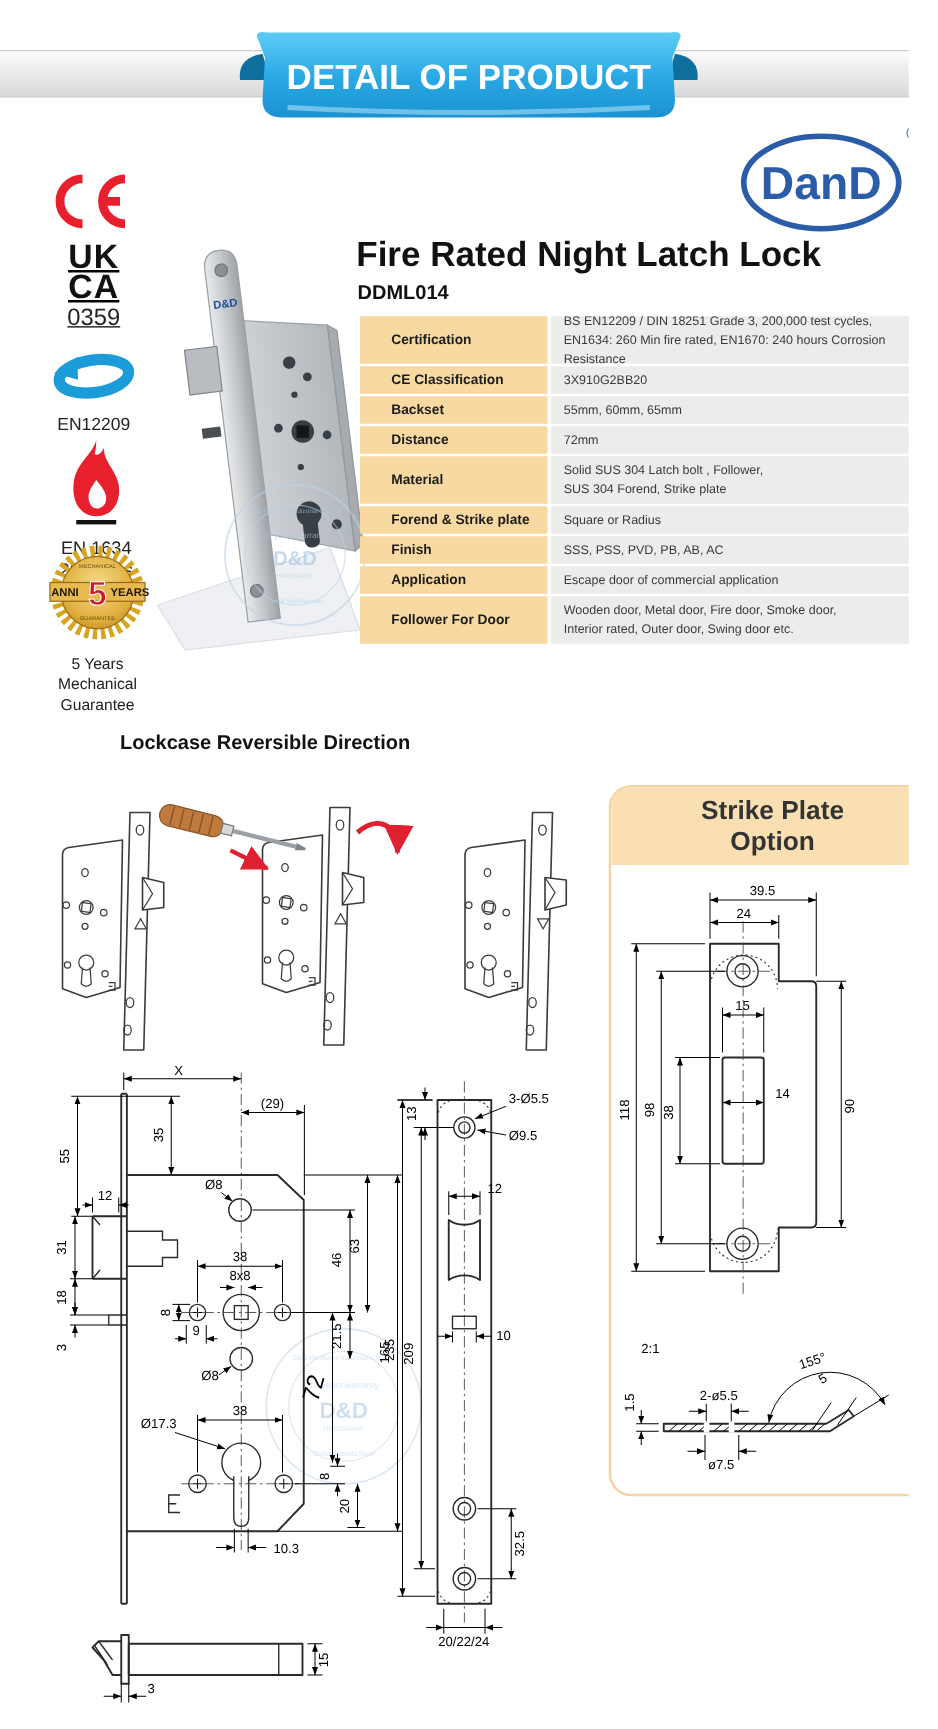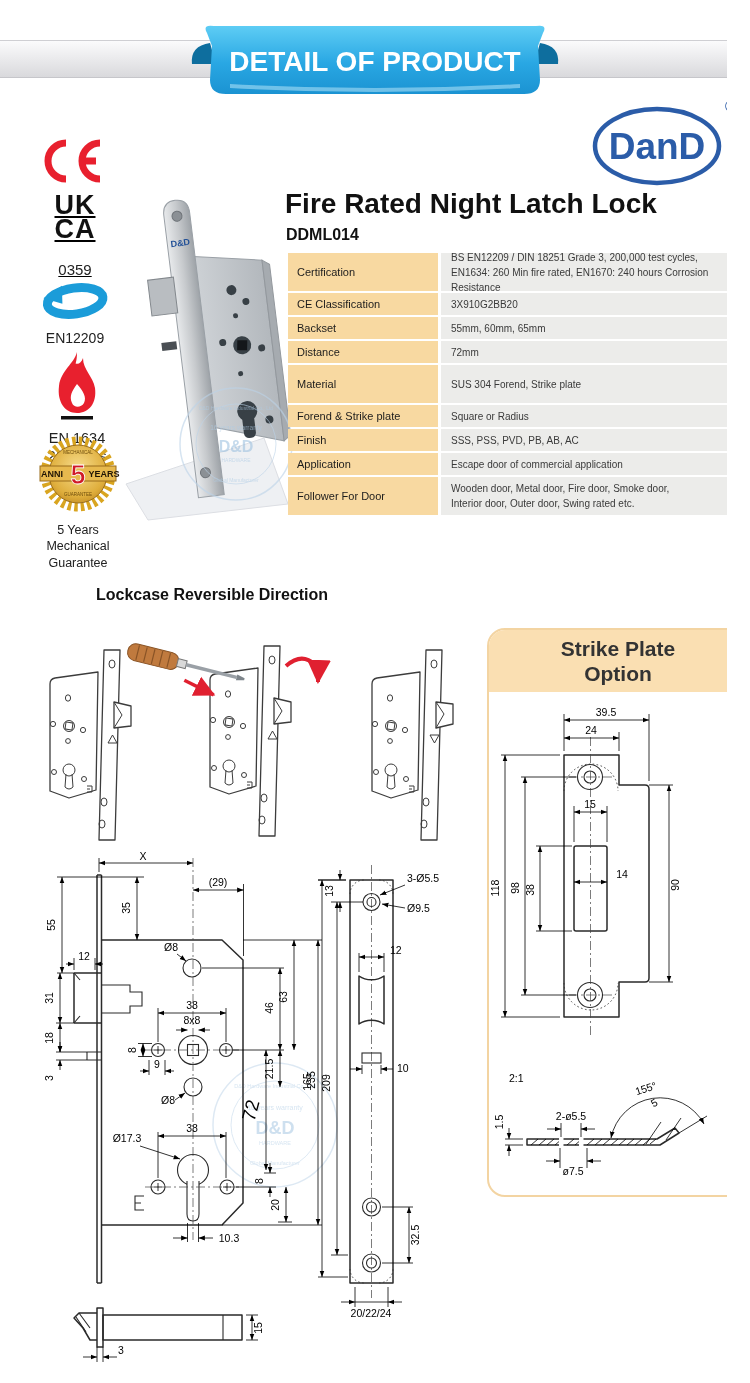--- a/index.html
+++ b/index.html
@@ -12,30 +12,30 @@
   
   #logo{position:absolute;left:583px;top:92px;width:162px;height:96px;}
   
   .badge{position:absolute;text-align:center;}
   #ukca-txt{font-weight:900;font-size:27px;line-height:.88;letter-spacing:1px;color:#111;}
   
   #ptitle{position:absolute;left:285px;top:188px;font-size:28px;font-weight:bold;color:#111;}
   #pmodel{position:absolute;left:286px;top:226px;font-size:16px;font-weight:bold;color:#111;}
   #spec{position:absolute;left:288px;top:253px;width:457px;}
   .trow{display:flex;margin-bottom:2px;}
-  .tlabel{width:150px;background:#F8D9A1;color:#1c1c1c;font-size:11px;font-weight:normal;
-          display:flex;align-items:center;padding-left:9px;box-sizing:border-box;flex:none;}
+  .tlabel{width:150px;background:#F8D9A1;color:#1c1c1c;font-size:11px;font-weight:bold;
+          display:flex;align-items:center;padding-left:25px;box-sizing:border-box;flex:none;}
   .tvalue{flex:1;background:#ECECEA;margin-left:3px;color:#3a3a3a;font-size:10px;line-height:1.5;
           display:flex;flex-direction:column;justify-content:center;padding:0 10px;box-sizing:border-box;}
   .h38{height:38px}.h22{height:22px}
   
   #rev-title{position:absolute;left:96px;top:586px;font-size:16px;font-weight:bold;color:#111;}
   
   #strike-panel{position:absolute;left:487px;top:628px;width:258px;height:565px;
-                border:2px solid #F3D4A2;border-radius:18px;background:#fff;overflow:hidden;}
+                border:2px solid #F3D4A2;border-radius:18px;background:#fff;overflow:hidden;text-align:right;}
   #strike-head{height:62px;background:#FADFB2;display:flex;flex-direction:column;align-items:center;
                justify-content:center;font-size:21px;font-weight:bold;color:#333;line-height:1.2;}
   .abs{position:absolute;}
   .wm-txt{fill:#aecbe4;}
   svg text{font-family:"Liberation Sans",sans-serif;}
   .t{font-size:10.5px;fill:#000;}
   .o{stroke:#2a2a2a;stroke-width:1.5;fill:none;stroke-linejoin:round;}
   .o2{stroke:#2a2a2a;stroke-width:1.1;fill:none;}
   .d{stroke:#000;stroke-width:.8;fill:none;}
   .cl{stroke:#444;stroke-width:.7;stroke-dasharray:9 3 2 3;fill:none;}
@@ -75,21 +75,21 @@
       <path d="M30,7 A18,18 0 1 0 30,43"></path>
       <path d="M64,7 A18,18 0 1 0 64,43 M46,25 L60,25"></path>
     </g>
   </svg>
 
   <div class="badge" style="left:40px;top:194px;width:70px;text-decoration:underline;">
     <div id="ukca-txt">
       <div>UK</div>
       <div>CA</div>
     </div>
-    <div style="font-size:15px;color:#222;margin-top:19px;">0359</div>
+    <div style="font-size:19px;color:#222;margin-top:2px;">0359</div>
   </div>
 
   <div class="badge" style="left:30px;top:276px;width:90px;">
     <svg width="74" height="48" viewBox="0 0 74 48">
       <g transform="rotate(-8 37 24)">
         <ellipse cx="37" cy="25" rx="28" ry="13" fill="none" stroke="#1b9cd9" stroke-width="9"></ellipse>
         <polygon points="6,18 26,8 24,26" fill="#1b9cd9"></polygon>
       </g>
     </svg>
     <div style="font-size:14px;color:#222;margin-top:2px;">EN12209</div>
@@ -204,20 +204,21 @@
     </div>
     <div class="trow h22">
       <div class="tlabel">Distance</div>
       <div class="tvalue">
           <div>72mm</div>
         </div>
     </div>
     <div class="trow h38">
       <div class="tlabel">Material</div>
       <div class="tvalue">
+          <div>Solid SUS 304 Latch bolt , Follower,</div>
           <div>SUS 304 Forend, Strike plate</div>
         </div>
     </div>
     <div class="trow h22">
       <div class="tlabel">Forend &amp; Strike plate</div>
       <div class="tvalue">
           <div>Square or Radius</div>
         </div>
     </div>
     <div class="trow h22">
@@ -229,21 +230,21 @@
     <div class="trow h22">
       <div class="tlabel">Application</div>
       <div class="tvalue">
           <div>Escape door of commercial application</div>
         </div>
     </div>
     <div class="trow h38">
       <div class="tlabel">Follower For Door</div>
       <div class="tvalue">
           <div>Wooden door, Metal door, Fire door, Smoke door,</div>
-          <div>Interior door, Outer door, Swing rated etc.</div>
+          <div>Interior rated, Outer door, Swing door etc.</div>
         </div>
     </div>
   </div>
 
   <div id="rev-title">Lockcase Reversible Direction</div>
   <svg class="abs" style="left:30px;top:620px;" width="450" height="232" viewBox="0 0 450 232">
     <defs>
       <marker id="arr" markerWidth="7" markerHeight="7" refX="5.5" refY="3.5" orient="auto">
           <path d="M0,.5 L6,3.5 L0,6.5 z" fill="#e02030"></path>
         </marker>

